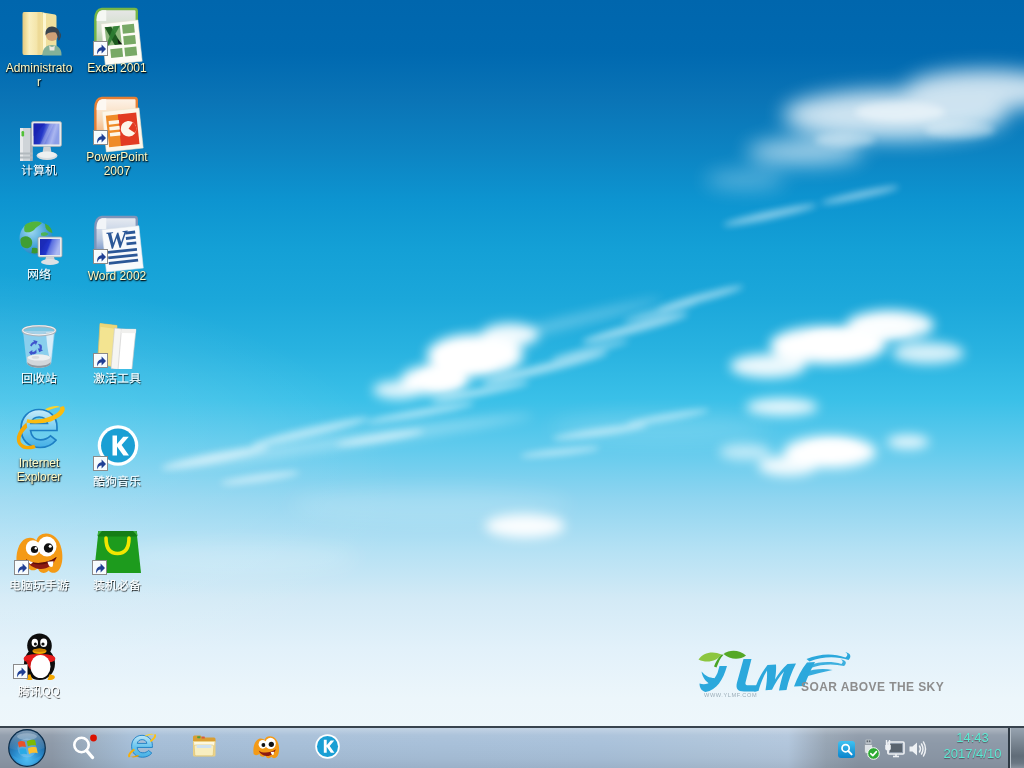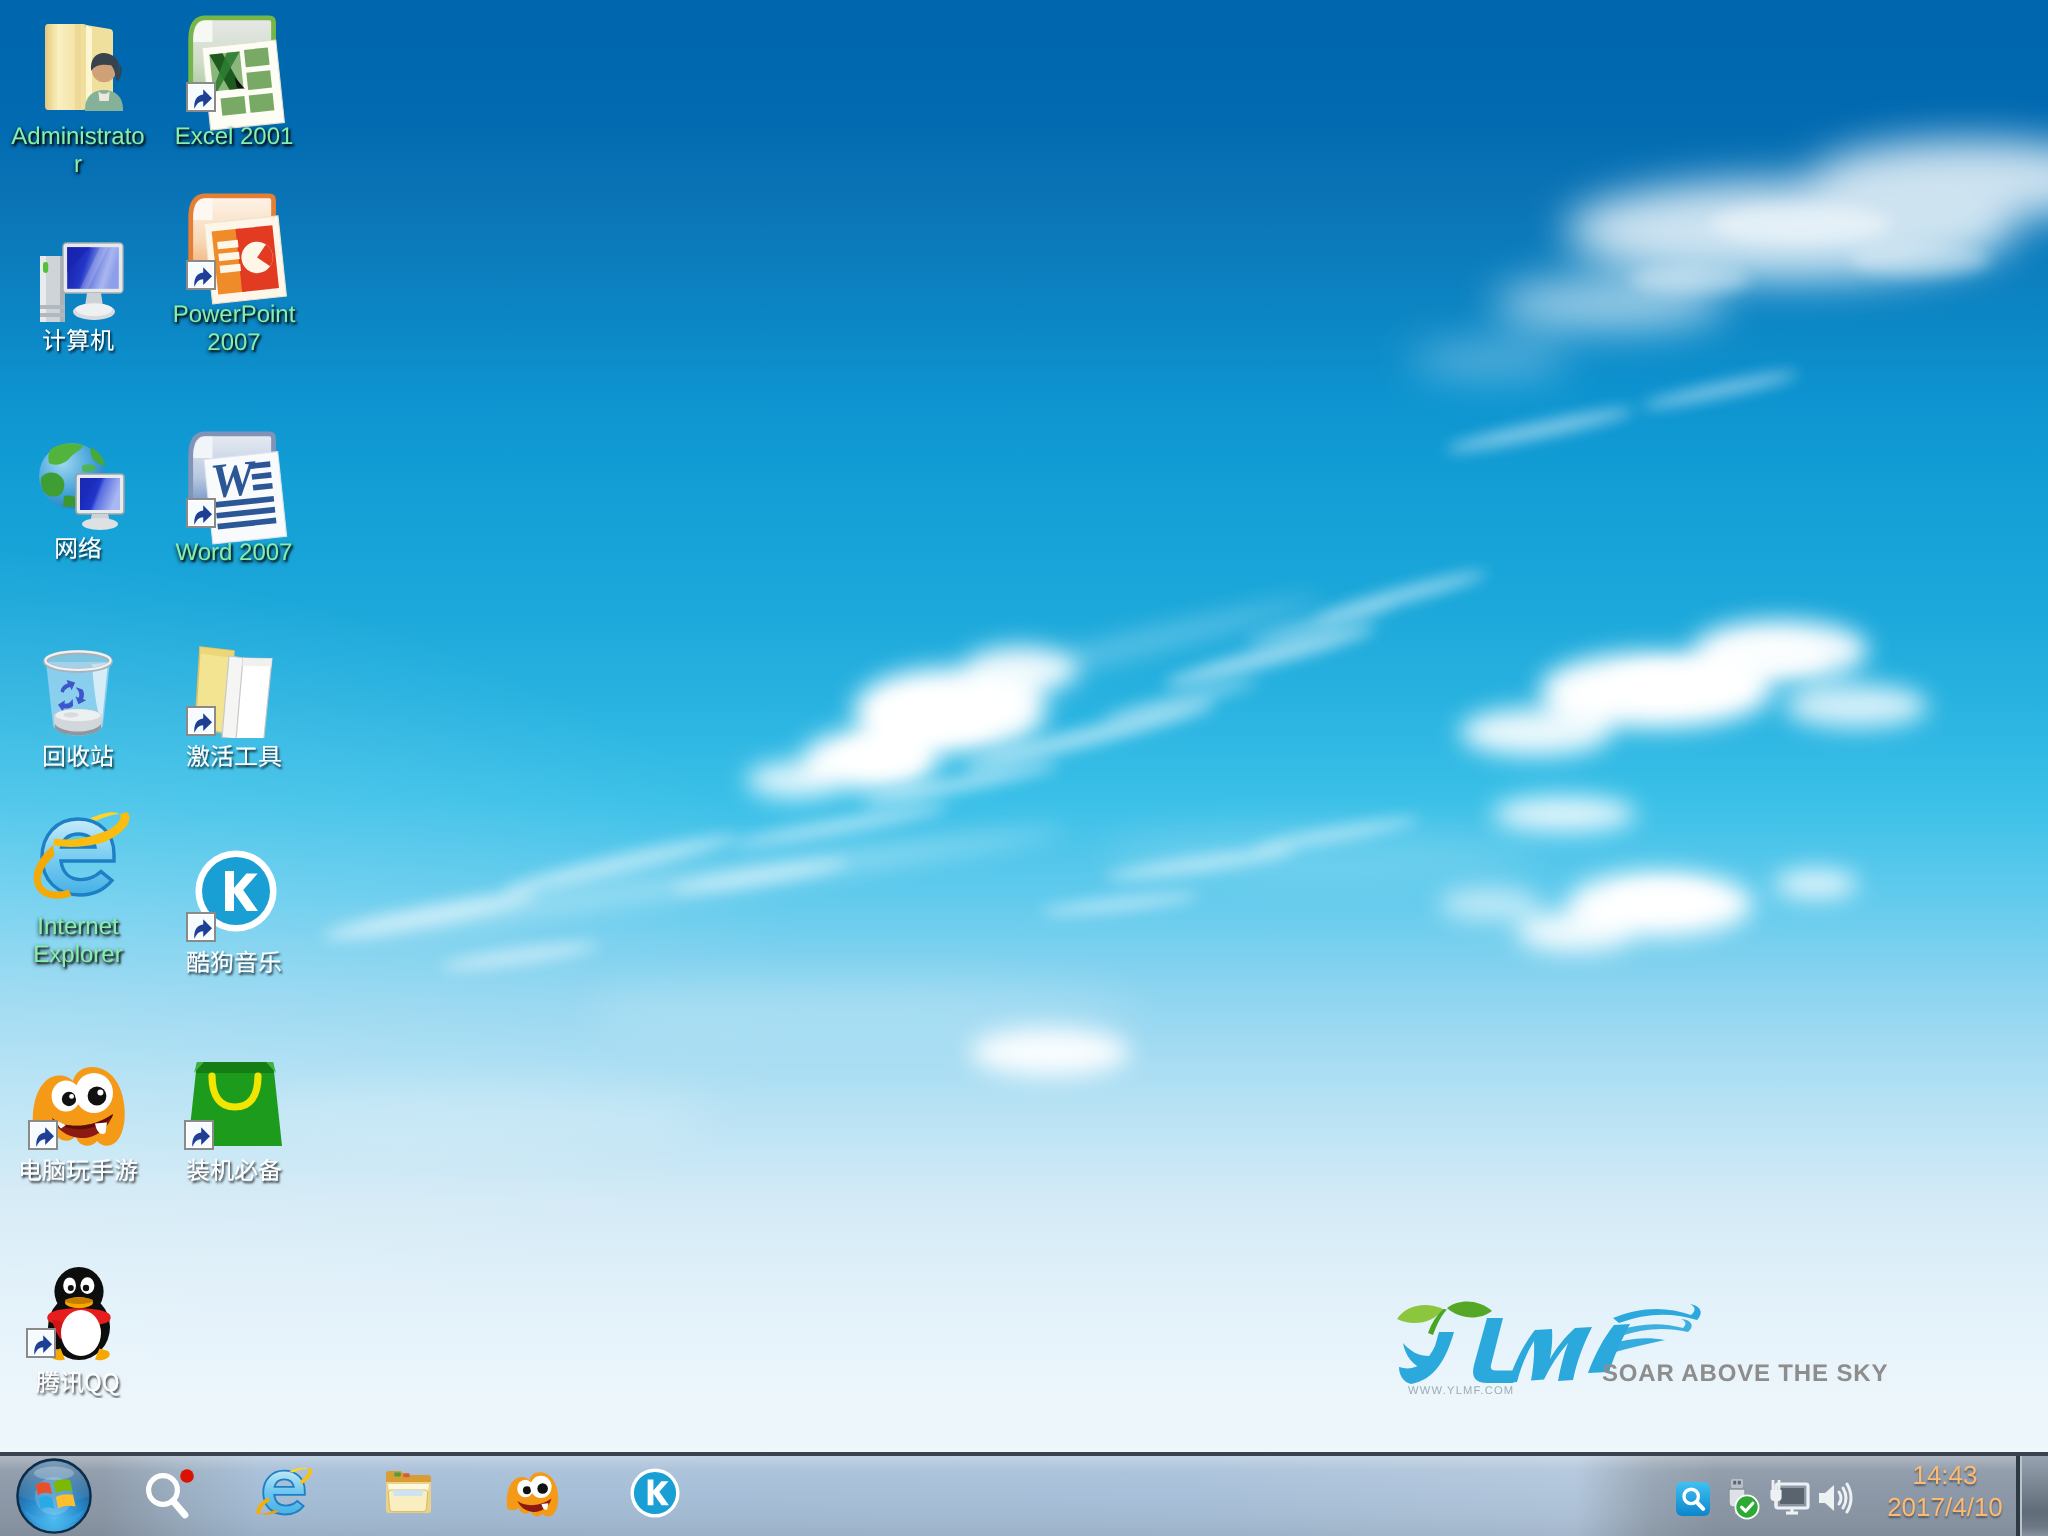--- a/index.html
+++ b/index.html
@@ -1,30 +1,30 @@
 <!DOCTYPE html>
 <html><head><meta charset="utf-8">
 <style>
 html,body{margin:0;padding:0}
 body{width:1024px;height:768px;overflow:hidden;position:relative;font-family:"Liberation Sans",sans-serif;background:#0067ae}
 #sky{position:absolute;left:0;top:0;width:1024px;height:768px;
 background:radial-gradient(ellipse 700px 300px at -120px 490px,rgba(255,255,255,.20),rgba(255,255,255,.07) 55%,rgba(255,255,255,0) 75%),
 linear-gradient(to bottom,#0066ad 0%,#0069b0 7%,#0a74b6 13%,#0c83c2 19.5%,#0d94d0 26%,#14a0d6 32.5%,#1ba7da 39%,#28b2e0 45.5%,#3ac0e8 52%,#62cbed 58.5%,#90d5f0 65%,#b4e1f4 71.5%,#d3eaf6 78%,#e2f1fa 84.5%,#ecf6fb 91%,#f0f8fc 100%)}
 #clouds{position:absolute;left:0;top:0}
-.cell{position:absolute;width:78px;text-align:center;color:#86efac;font-size:12px;line-height:14px}
+.cell{position:absolute;width:78px;text-align:center;color:#fef9c3;font-size:12px;line-height:14px}
 .cell .lb{margin-top:4px;text-shadow:0 1px 2px rgba(0,0,0,.9),1px 1px 1px rgba(0,0,0,.75)}
 .cell svg.ic{display:block;margin:0 auto}
 .cjk{display:block;margin:0 auto}
 #taskbar{position:absolute;left:0;top:726px;width:1024px;height:42px;
 background:linear-gradient(to right,#8e9aa9 0,#8e9aa9 52px,#9cafc2 90px,#a6bed7 130px,#a9c1da 600px,#aec4da 700px,#b2c6dc 788px,#97a5b4 826px,#8d99a8 858px,#8d99a8 1024px)}
 #taskbar:before{content:"";position:absolute;left:0;top:0;width:100%;height:2px;background:#38434e}
 #taskbar:after{content:"";position:absolute;left:0;top:2px;width:100%;height:40px;
 background:linear-gradient(to bottom,rgba(255,255,255,.30),rgba(255,255,255,.06) 18%,rgba(255,255,255,0) 40%,rgba(0,0,0,.03) 75%,rgba(0,0,0,.08))}
 .tbi{position:absolute;top:726px;z-index:5}
-#clock{position:absolute;z-index:6;top:730px;left:920px;width:105px;text-align:center;color:#fdba74;font-size:13px;line-height:15.5px;text-shadow:0 1px 1px rgba(0,0,0,.4)}
+#clock{position:absolute;z-index:6;top:730px;left:920px;width:105px;text-align:center;color:#5eead4;font-size:13px;line-height:15.5px;text-shadow:0 1px 1px rgba(0,0,0,.4)}
 #showdesk{position:absolute;z-index:6;left:1008px;top:728px;width:16px;height:40px;
 background:linear-gradient(to bottom,#97a3b0,#7b8793 35%,#606c78 70%,#6b7783 88%,#87929e);
 border-left:2px solid #2e3944;box-shadow:inset 1px 0 0 #b9c3cc,inset -1px 0 0 #4c5864}
 </style></head>
 <body>
 <div id="sky"></div>
 <svg id="clouds" width="1024" height="768">
 <defs>
 <filter id="b3" x="-60%" y="-60%" width="220%" height="220%">
         <feGaussianBlur stdDeviation="3.8"></feGaussianBlur>
@@ -288,21 +288,21 @@
             <rect x="15" y="42" width="27" height="2.6"></rect>
           </g>
         </g>
 </g>
       <g>
         <rect x="0.5" y="32.5" width="14" height="14" fill="#fff" stroke="#8a8a8a" stroke-width="1"></rect>
         <rect x="1.5" y="33.5" width="12" height="12" fill="#f6fbfd"></rect>
         <path d="M4.2 45.5 C3.8 41.5 5.2 38.6 8.6 38.2 L8.6 35.6 L13 40.1 L8.6 44.5 L8.6 41.6 C6.4 41.7 5.2 43 4.2 45.5 Z" fill="#1f3f94"></path>
       </g>
 </svg>
-    <div class="lb">Word 2007</div>
+    <div class="lb">Word 2002</div>
   </div>
 <div class="cell" style="left:0px;top:321px">
     <svg class="ic" width="48" height="48" viewBox="0 0 48 48">
 <path d="M8 10 L40 10 L36.5 41.5 C36 44.5 30.5 46.8 24 46.8 C17.5 46.8 12 44.5 11.5 41.5 Z" fill="#aed9f2" opacity=".7"></path>
 <path d="M31 11 L39 10.5 L36 40 C33 36 31.5 18 31 11 Z" fill="#e4f2fa" opacity=".85"></path>
 <ellipse cx="24" cy="9.7" rx="16.3" ry="4.6" fill="#bcd6e4" opacity=".55"></ellipse>
 <ellipse cx="24" cy="9.7" rx="16.3" ry="4.6" fill="none" stroke="#aab1b8" stroke-width="2.3"></ellipse>
 <ellipse cx="24" cy="9.3" rx="16.3" ry="4.6" fill="none" stroke="#f0f3f5" stroke-width="1.1"></ellipse>
 <g fill="#3748c8" opacity=".9" transform="matrix(.82 0 0 .82 2.5 3)">
         <path d="M15.5 26.5 C16 24 17.5 22.3 20 21.7 L19.3 19.5 L24.5 21 L22.3 25.8 L21.5 23.8 C19.5 24.3 18 25.3 17.5 27.3 Z"></path>

